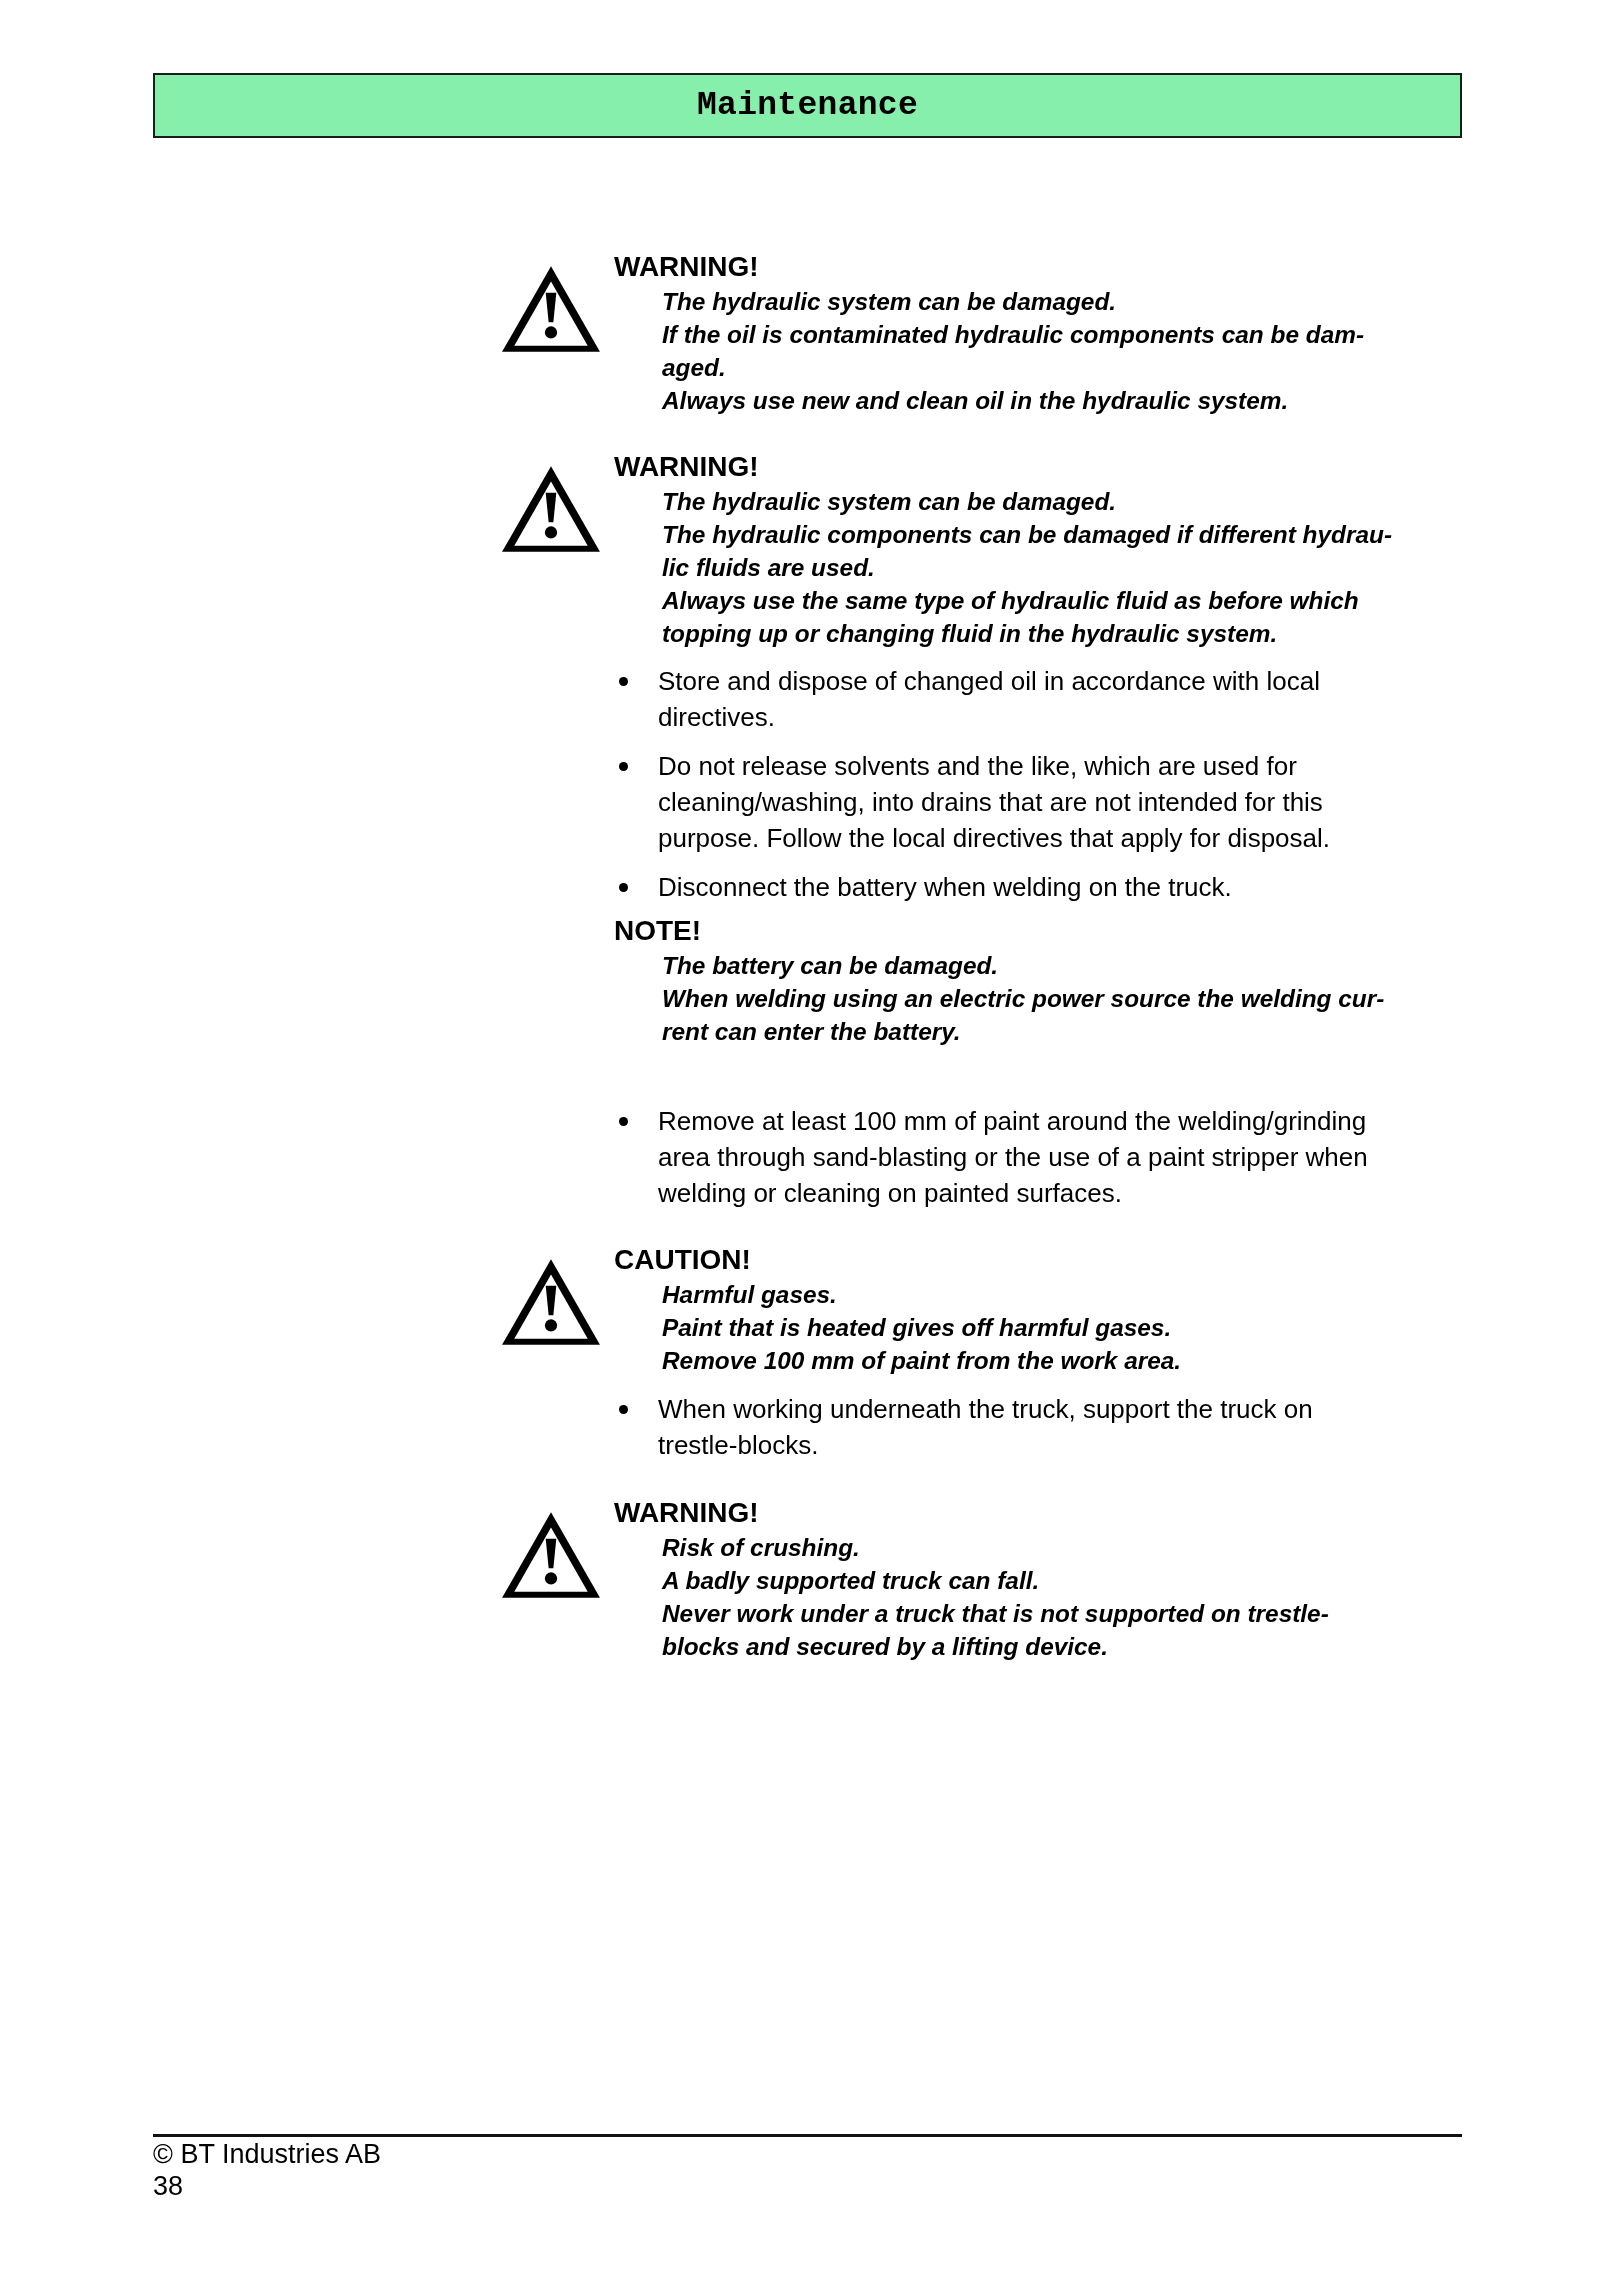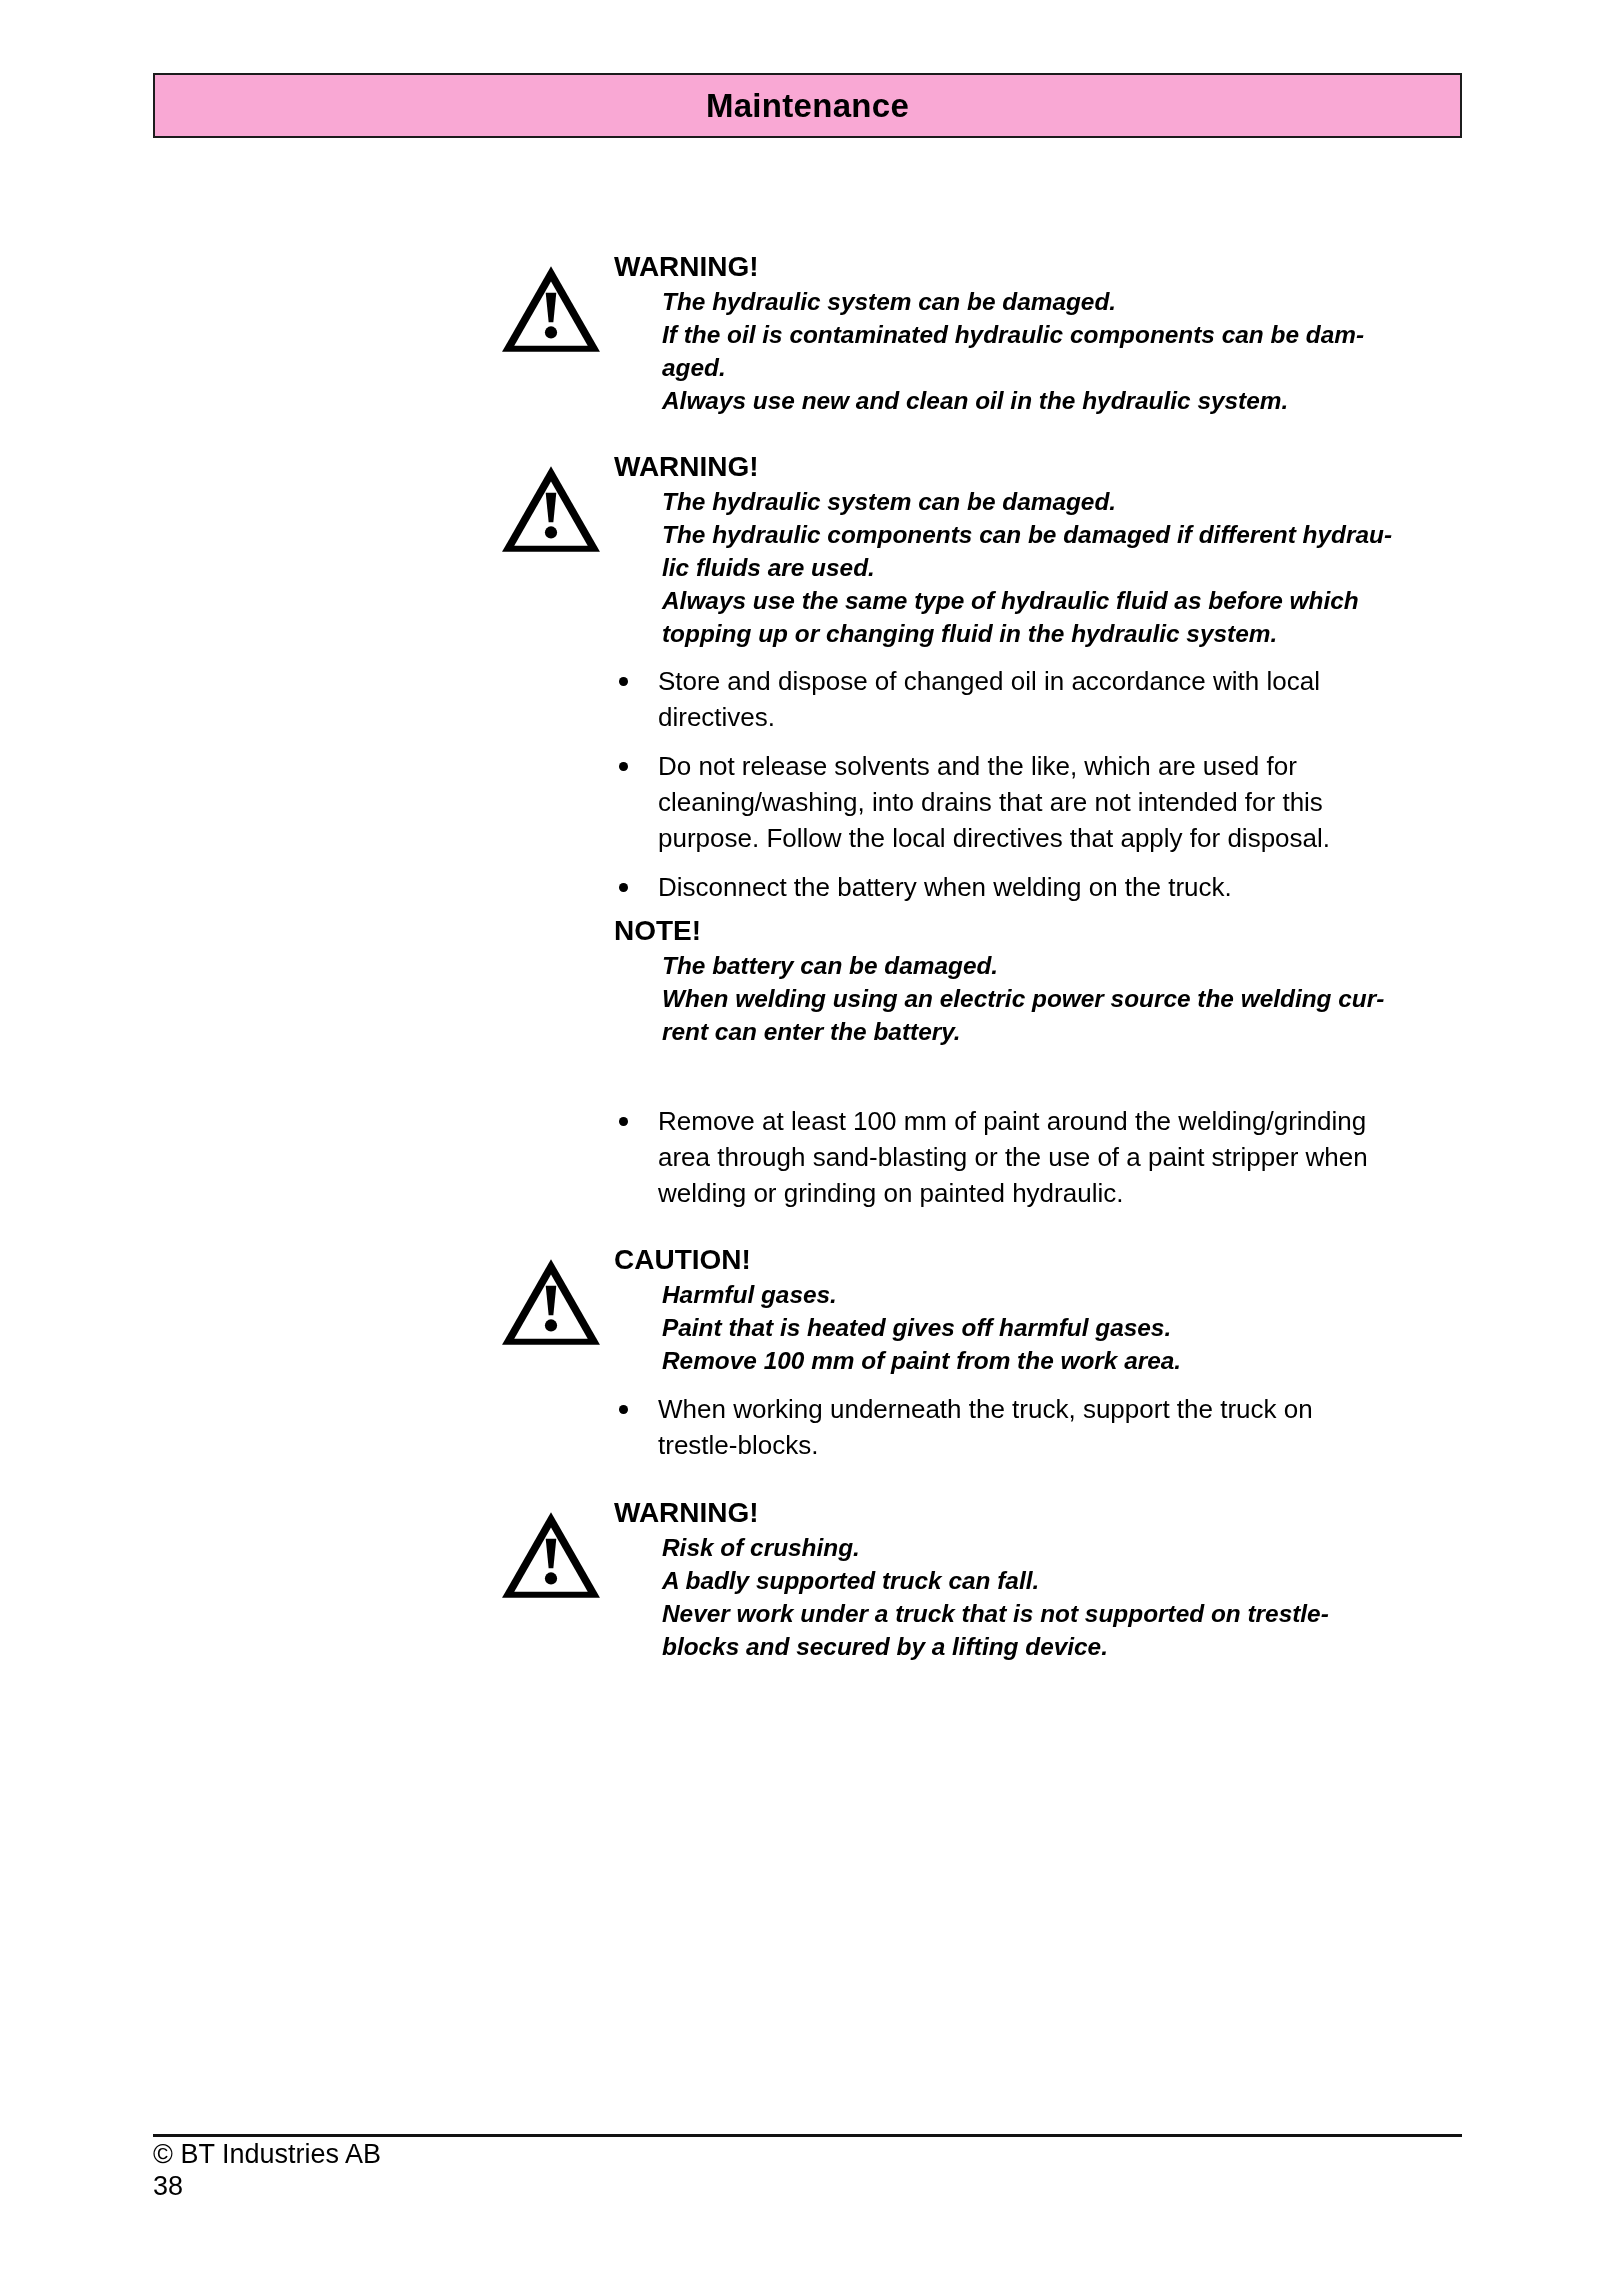--- a/index.html
+++ b/index.html
@@ -12,23 +12,23 @@
     font-family: "Liberation Sans", sans-serif;
     overflow: hidden;
   }
 
   
   .header-box {
     position: absolute;
     left: 153px; top: 73px;
     width: 1309px; height: 65px;
     box-sizing: border-box;
-    background: #f9a8d4;
+    background: #86efac;
     border: 2.7px solid #1c1c1c;
-    display: flex; align-items: center; justify-content: center;
+    display: flex; align-items: center; justify-content: center; font-family: Liberation Mono, monospace;
   }
   .header-title {
     font-size: 33px;
     font-weight: bold;
     letter-spacing: 0.3px;
   }
 
   
   .bullet {
     position: absolute;
@@ -173,21 +173,21 @@
       <div>When welding using an electric power source the welding cur-</div>
       <div>rent can enter the battery.</div>
     </div>
   </div>
 
   <div class="bullet" style="top:1103px">
     <span class="dot"></span>
     <div class="b-lines">
       <div>Remove at least 100 mm of paint around the welding/grinding</div>
       <div>area through sand-blasting or the use of a paint stripper when</div>
-      <div>welding or grinding on painted hydraulic.</div>
+      <div>welding or cleaning on painted surfaces.</div>
     </div>
   </div>
 
   <div class="callout" style="top:1241px">
     <span class="tri">
       <svg viewBox="0 0 100 88" xmlns="http://www.w3.org/2000/svg" aria-hidden="true">
         <path d="M50 2 L98 86 L2 86 Z" fill="#000"></path>
         <path d="M50 17 L86 80 L14 80 Z" fill="#fff"></path>
         <path d="M44.8 28 L55.2 28 L52.3 57 L47.7 57 Z" fill="#000"></path>
         <circle cx="50" cy="67" r="6" fill="#000"></circle>

